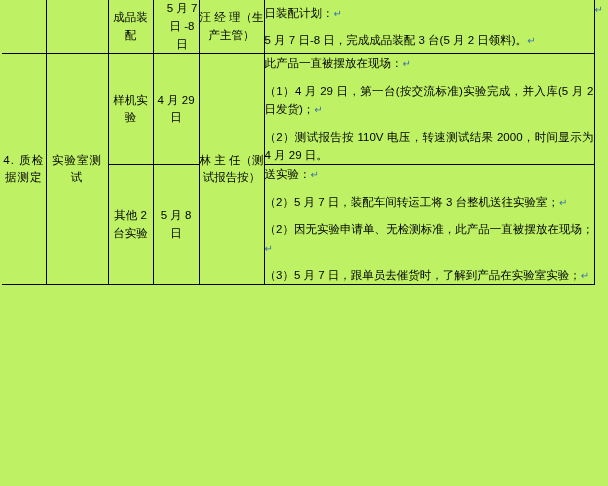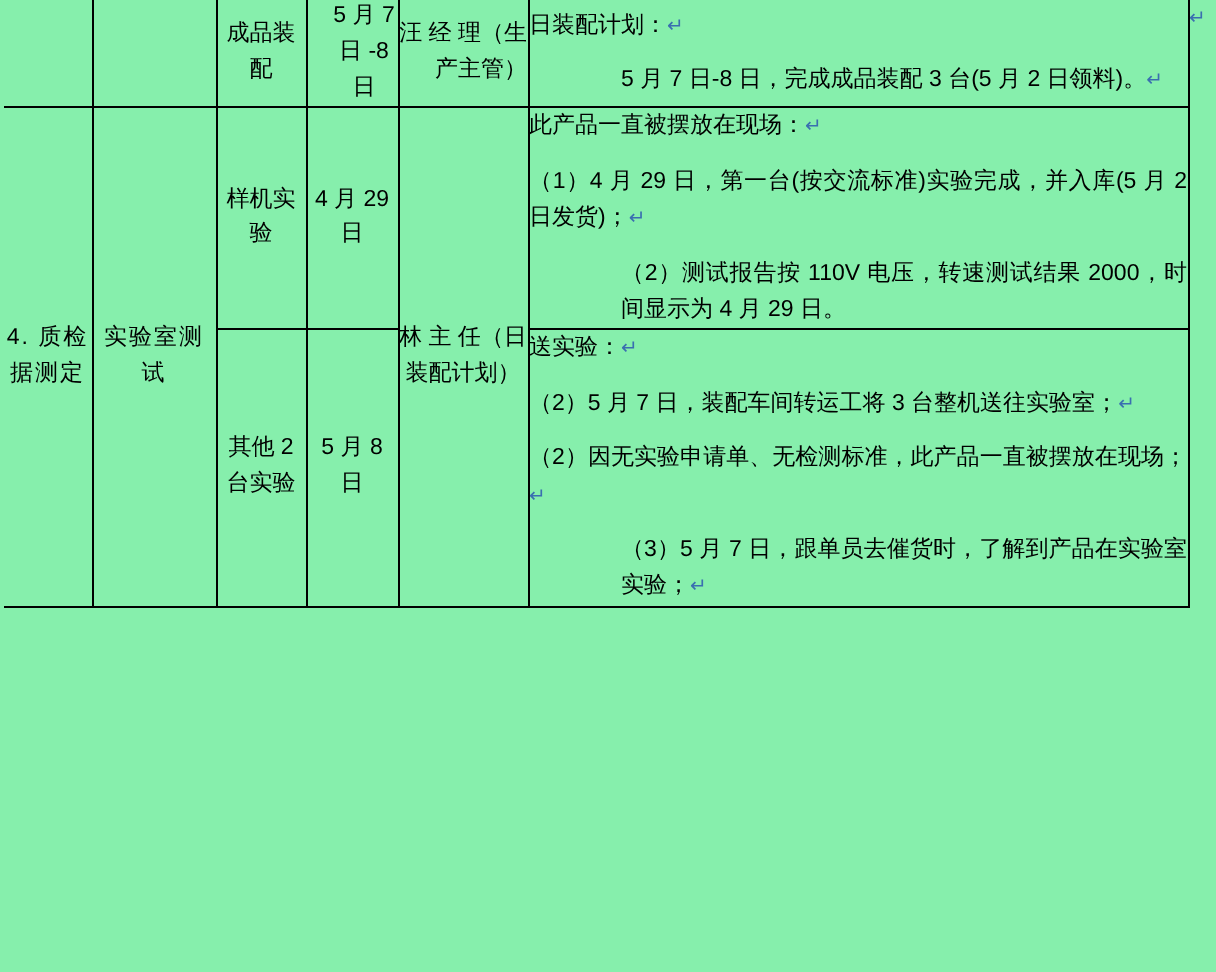--- a/index.html
+++ b/index.html
@@ -10,21 +10,21 @@
   body {
     font-family: "Liberation Sans", sans-serif;
     width: 608px;
     height: 486px;
     overflow: hidden;
   }
   .page {
     position: relative;
     width: 608px;
     height: 486px;
-    background: #86efac;
+    background: #bef264;
   }
   table.doc-table {
     border-collapse: collapse;
     table-layout: fixed;
     width: 604px;
     margin-left: 2px;
     margin-top: 0px;
   }
   table.doc-table td {
     border: 1px solid #000000;
@@ -51,21 +51,21 @@
     padding: 6px 8px 8px 8px;
     text-align: left;
     vertical-align: top;
   }
   .desc p {
     margin: 0 0 9px 0;
     line-height: 1.6;
     font-size: 11.5px;
     text-align: justify;
   }
-  .desc p:last-child { margin-bottom: 0; padding-left: 46px; }
+  .desc p:last-child { margin-bottom: 0; }
   .pilcrow {
     color: #3a6fb0;
     font-size: 10px;
   }
   .edge-col {
     border: none !important;
     position: relative;
   }
   .edge-col .mk {
     position: absolute;
@@ -101,21 +101,21 @@
 
       <tr>
         <td class="narrow-v" style="border-top:none;border-left:none;"></td>
         <td class="narrow-v" style="border-top:none;"></td>
         <td class="narrow-v" style="border-top:none;">
           <span>成品装配</span>
         </td>
         <td class="narrow-v" style="border-top:none;padding-left:12px;">
           <span>5 月 7 日  -8 日</span>
         </td>
-        <td class="narrow-v" style="border-top:none;text-align:right;">
+        <td class="narrow-v" style="border-top:none;">
           <span>汪 经 理（生产主管）</span>
         </td>
         <td class="desc" style="border-top:none;margin-left:36px;">
           <p><span>日装配计划：</span><span class="pilcrow">↵</span></p>
           <p><span>5 月 7 日-8 日，完成成品装配 3 台(5 月 2 日领料)。</span><span class="pilcrow">↵</span></p>
         </td>
         <td class="edge-col">
           <span class="mk" style="top:2px;">↵</span>
         </td>
       </tr>
@@ -127,21 +127,21 @@
         <td class="lbl-6" rowspan="2">
           <span class="spaced">实验室测试</span>
         </td>
         <td class="narrow-v">
           <span>样机实验</span>
         </td>
         <td class="narrow-v">
           <span>4 月 29 日</span>
         </td>
         <td class="narrow-v" rowspan="2">
-          <span>林 主 任（日装配计划）</span>
+          <span>林 主 任（测试报告按）</span>
         </td>
         <td class="desc">
           <p><span>此产品一直被摆放在现场：</span><span class="pilcrow">↵</span></p>
           <p><span>（1）4 月 29 日，第一台(按交流标准)实验完成，并入库(5 月 2 日发货)；</span><span class="pilcrow">↵</span></p>
           <p><span>（2）测试报告按 110V 电压，转速测试结果 2000，时间显示为 4 月 29 日。</span></p>
         </td>
         <td class="edge-col"></td>
       </tr>
 
       <tr>

